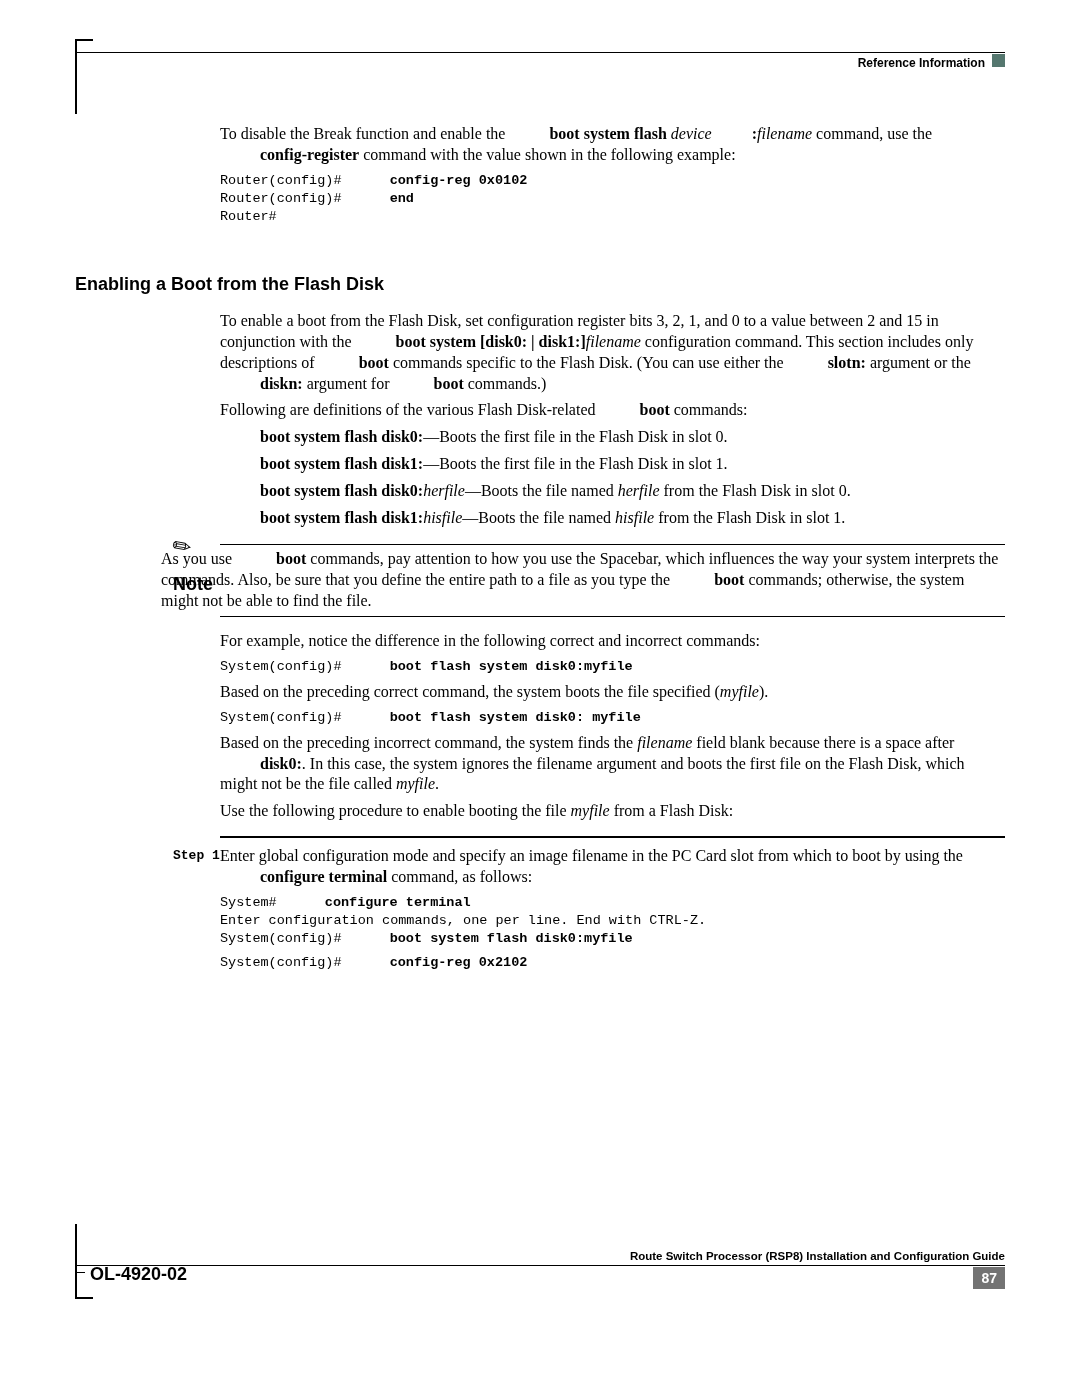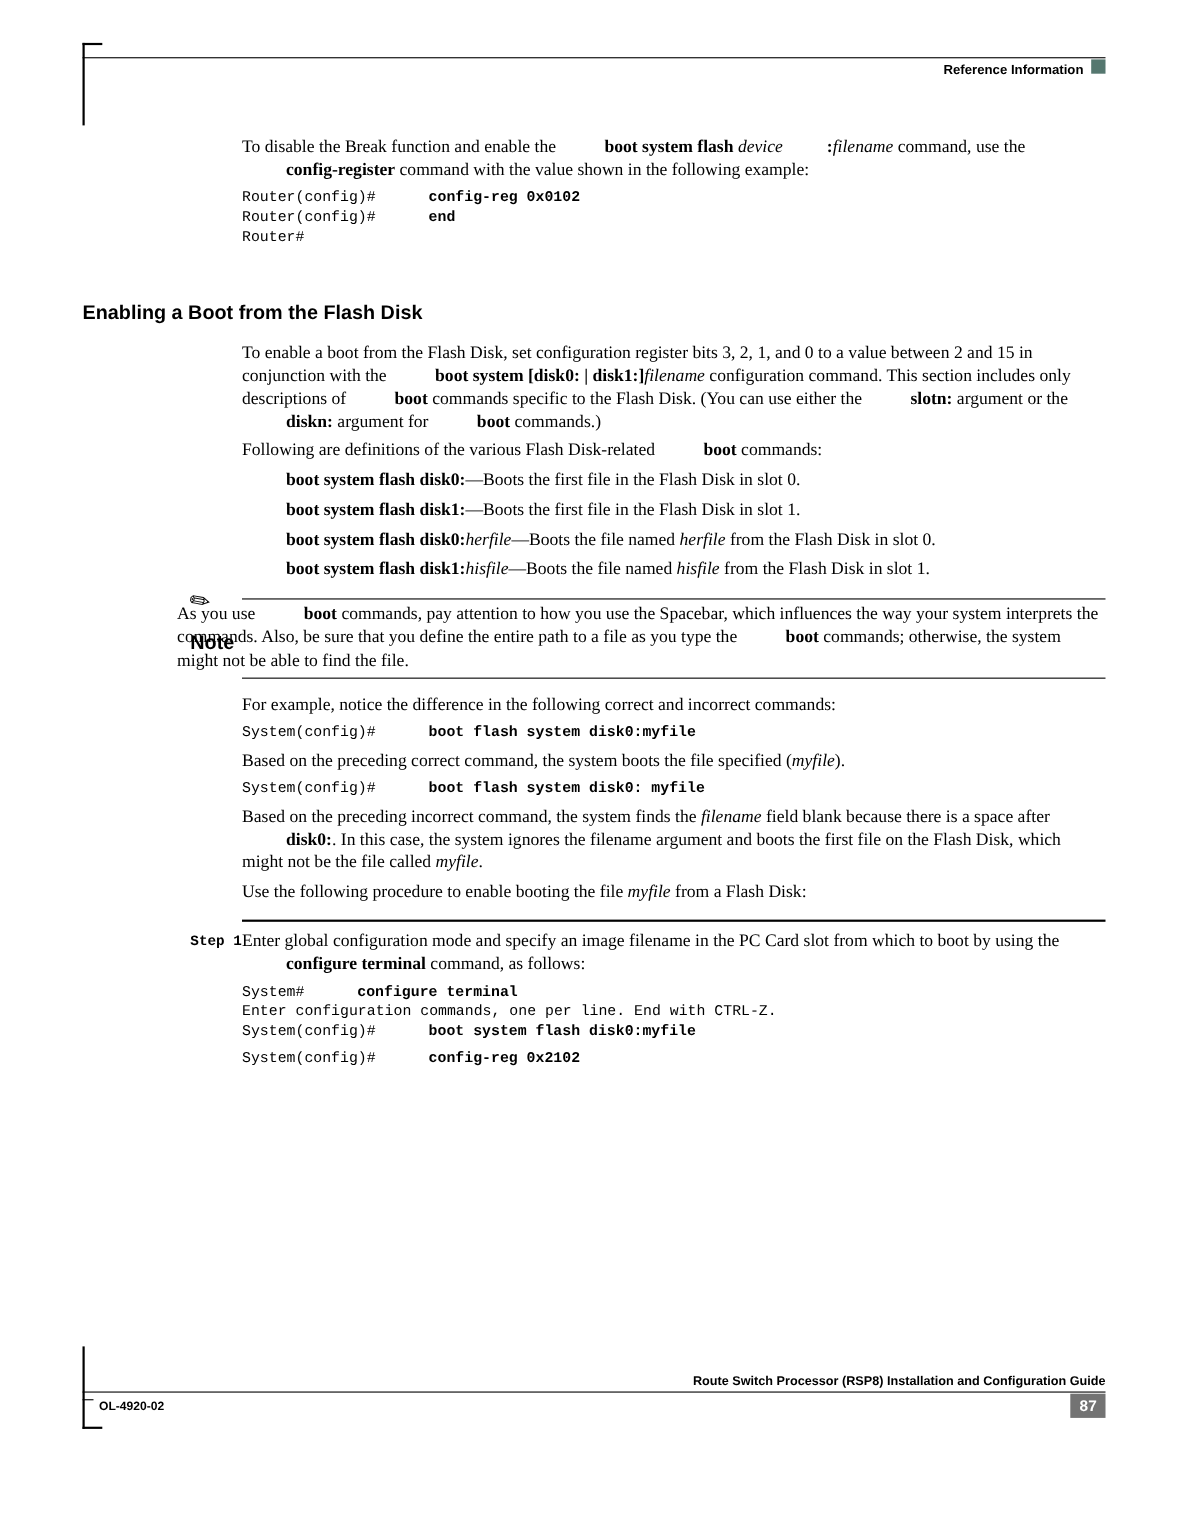--- a/index.html
+++ b/index.html
@@ -146,21 +146,21 @@
     font-weight: bold;
     font-size: 11.5px;
     text-align: right;
   }
   .footer-left {
     position: absolute;
     left: 15px;
     bottom: 14px;
     font-family: Arial, Helvetica, sans-serif;
     font-weight: bold;
-    font-size: 11px;
+    font-size: 18px;
   }
   .page-num-box {
     position: absolute;
     right: 0;
     bottom: 10px;
     background: #737373;
     color: #fff;
     font-family: Arial, Helvetica, sans-serif;
     font-weight: bold;
     font-size: 14px;

